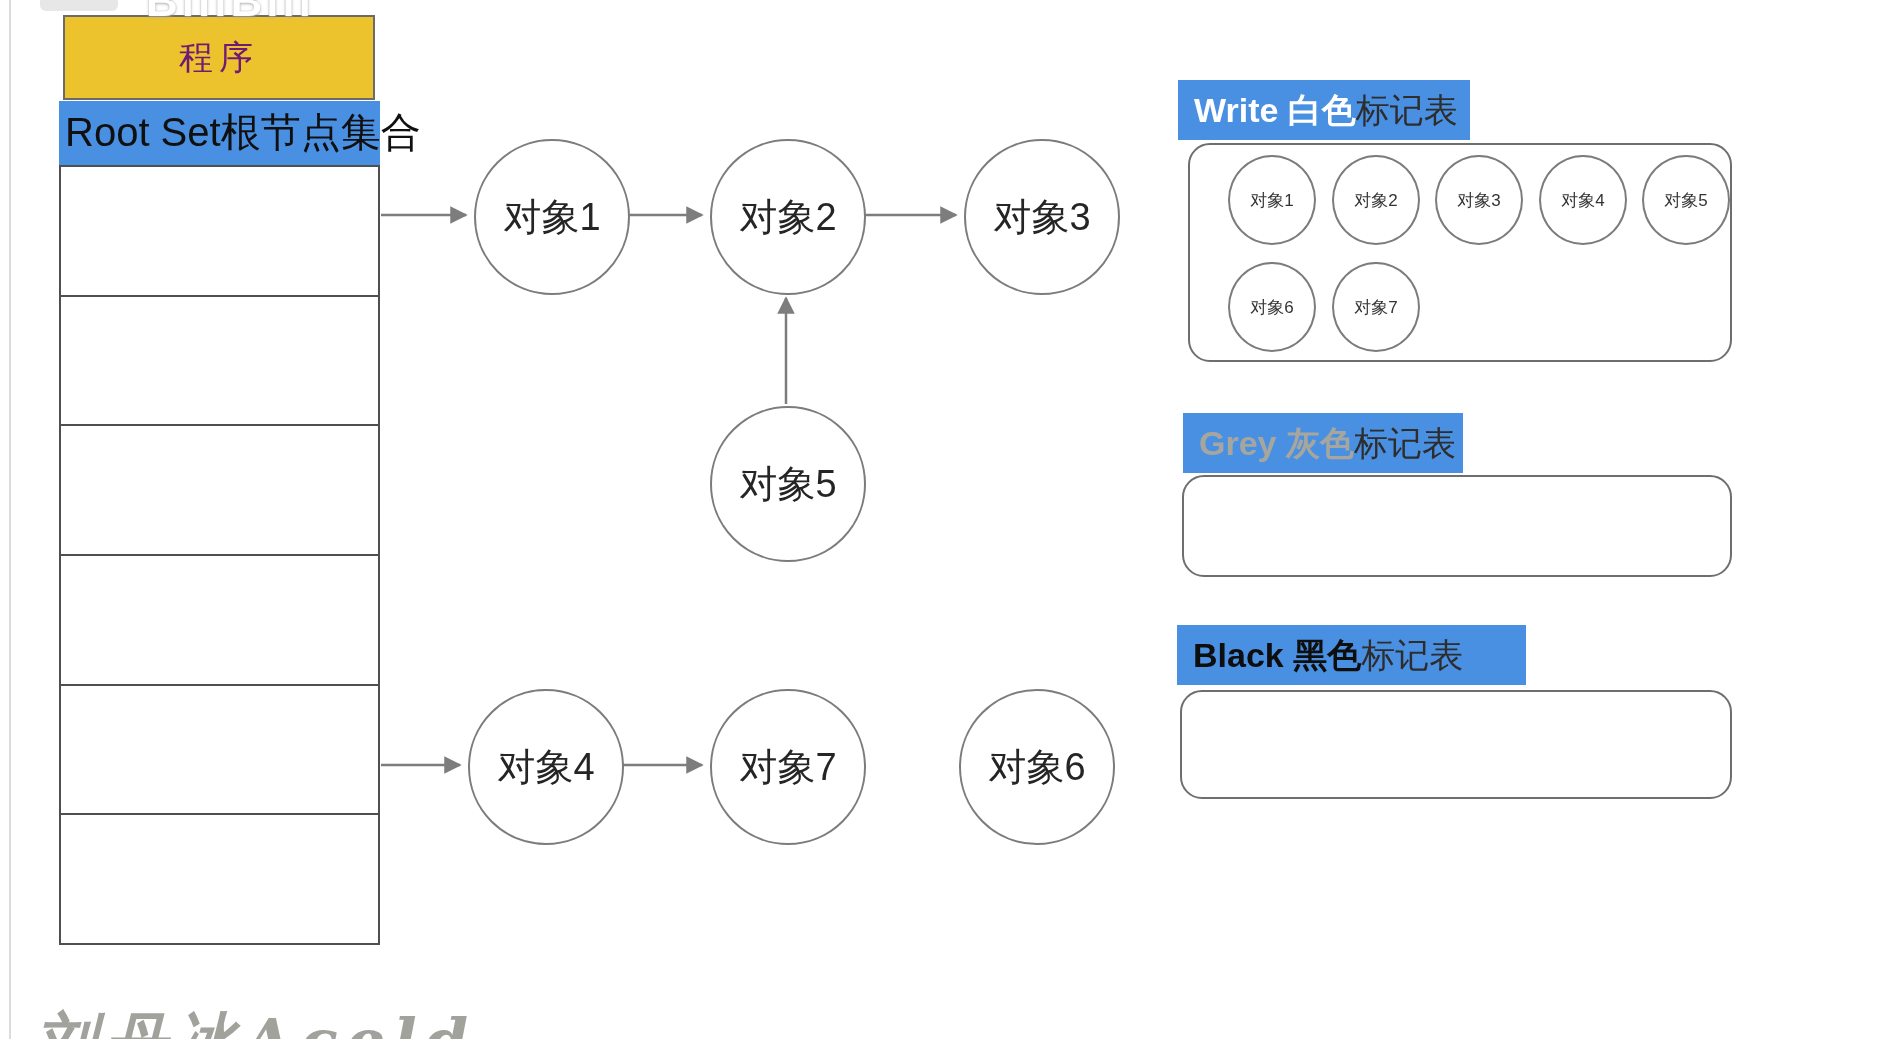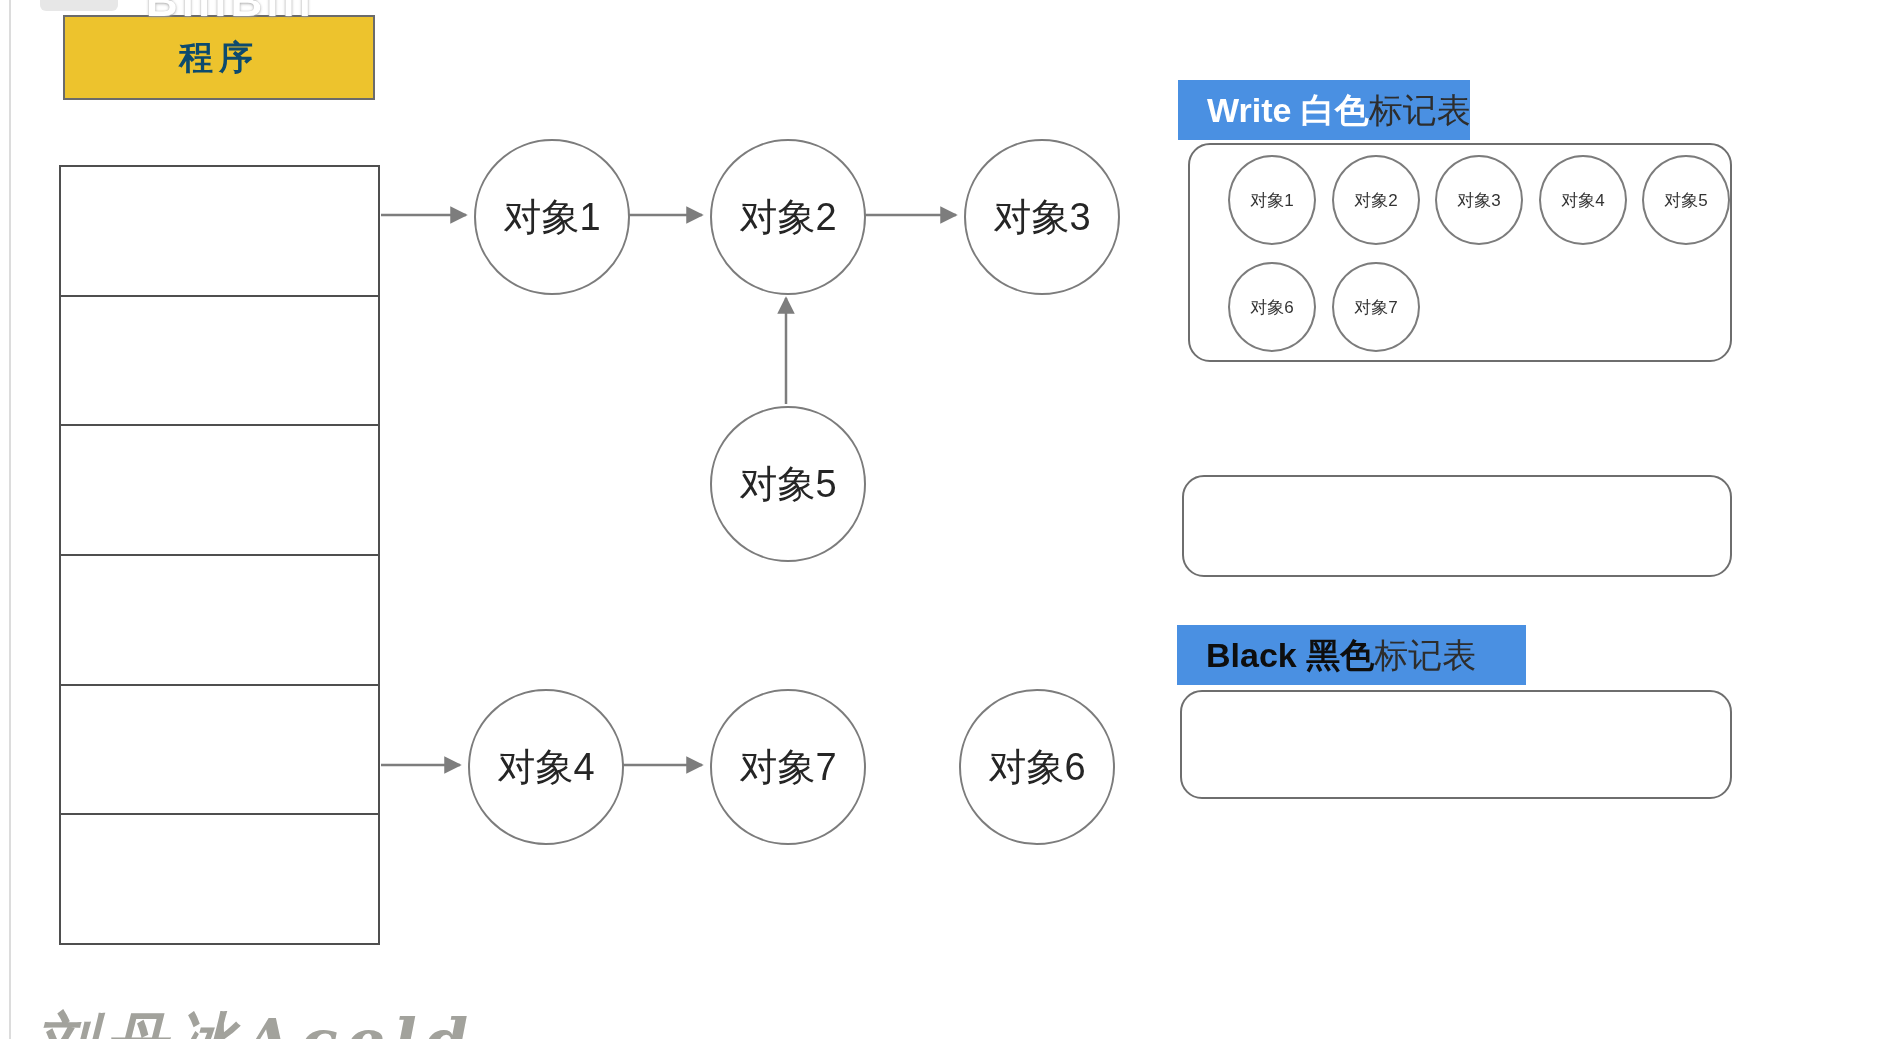--- a/index.html
+++ b/index.html
@@ -14,35 +14,35 @@
   .wm-logo{position:absolute;left:146px;top:-24px;font-size:44px;font-weight:bold;letter-spacing:4px;
     color:#ffffff;text-shadow:0 1px 3px rgba(160,160,160,.85), 0 0 1px #bdbdbd;z-index:6;}
 
   
   .mem-cells{position:absolute;left:59px;top:165px;width:317px;height:776px;
     border:2px solid #4f4f4f;background:#fff;display:flex;flex-direction:column;}
   .mem-cell{flex:1;background:#fff;}
   .mem-cell + .mem-cell{border-top:2px solid #4f4f4f;}
   .mem-header{position:absolute;left:63px;top:15px;width:308px;height:81px;background:#edc32d;
     border:2px solid #6b6b6b;display:flex;align-items:center;justify-content:center;
-    color:#0c4a6e;font-size:34px;font-weight:bold;letter-spacing:6px;z-index:2;}
+    color:#701a75;font-size:34px;font-weight:normal;letter-spacing:6px;z-index:2;}
   .rootset-label{position:absolute;left:59px;top:101px;width:321px;height:64px;background:#4a90e2;
     color:#101010;font-size:40px;line-height:62px;padding-left:6px;box-sizing:border-box;
     white-space:nowrap;z-index:3;}
 
   
   .node{position:absolute;width:152px;height:152px;border:2px solid #7c7c7c;border-radius:50%;
     background:#fff;display:flex;align-items:center;justify-content:center;
     font-size:38px;color:#252525;z-index:2;}
 
   .arrow-layer{position:absolute;left:0;top:0;z-index:1;pointer-events:none;}
 
   
   .mark-label{position:absolute;height:60px;background:#4a90e2;z-index:3;
-    font-size:34px;line-height:60px;padding-left:29px;box-sizing:border-box;white-space:nowrap;}
+    font-size:34px;line-height:60px;padding-left:16px;box-sizing:border-box;white-space:nowrap;}
   .mark-label .hl{font-weight:bold;}
   .mark-label .hl.white{color:#ffffff;}
   .mark-label .hl.grey{color:#a6a69e;}
   .mark-label .hl.black{color:#0e0e0e;}
   .mark-label .rest{color:#2d2d2d;font-weight:normal;}
   .mark-box{position:absolute;background:#fff;border:2px solid #6e6e6e;border-radius:22px;z-index:2;}
   .mini-circle{position:absolute;width:84px;height:86px;border:2px solid #7c7c7c;border-radius:50%;
     background:#fff;display:flex;align-items:center;justify-content:center;
     font-size:17px;color:#333;}
 
@@ -57,20 +57,21 @@
 <body>
 
 <div class="canvas">
 
   <div class="edge-line-left"></div>
 
   <div class="wm-blob"></div>
   <div class="wm-logo">BiliBili</div>
 
   <div class="mem-header">程序</div>
+  <div class="rootset-label">Root Set根节点集合</div>
   <div class="mem-cells">
     <div class="mem-cell"></div>
     <div class="mem-cell"></div>
     <div class="mem-cell"></div>
     <div class="mem-cell"></div>
     <div class="mem-cell"></div>
     <div class="mem-cell"></div>
   </div>
 
   <svg class="arrow-layer" width="1900" height="1039">
@@ -101,20 +102,23 @@
   <div class="mark-box" style="left:1188px;top:143px;width:540px;height:215px;">
     <div class="mini-circle" style="left:38px;top:10px;">对象1</div>
     <div class="mini-circle" style="left:142px;top:10px;">对象2</div>
     <div class="mini-circle" style="left:245px;top:10px;">对象3</div>
     <div class="mini-circle" style="left:349px;top:10px;">对象4</div>
     <div class="mini-circle" style="left:452px;top:10px;">对象5</div>
     <div class="mini-circle" style="left:38px;top:117px;">对象6</div>
     <div class="mini-circle" style="left:142px;top:117px;">对象7</div>
   </div>
 
+  <div class="mark-label" style="left:1183px;top:413px;width:280px;">
+    <span class="hl grey">Grey 灰色</span><span class="rest">标记表</span>
+  </div>
   <div class="mark-box" style="left:1182px;top:475px;width:546px;height:98px;"></div>
 
   <div class="mark-label" style="left:1177px;top:625px;width:349px;">
     <span class="hl black">Black 黑色</span><span class="rest">标记表</span>
   </div>
   <div class="mark-box" style="left:1180px;top:690px;width:548px;height:105px;"></div>
 
   <div class="signature">刘丹冰Aceld</div>
 
 </div>

